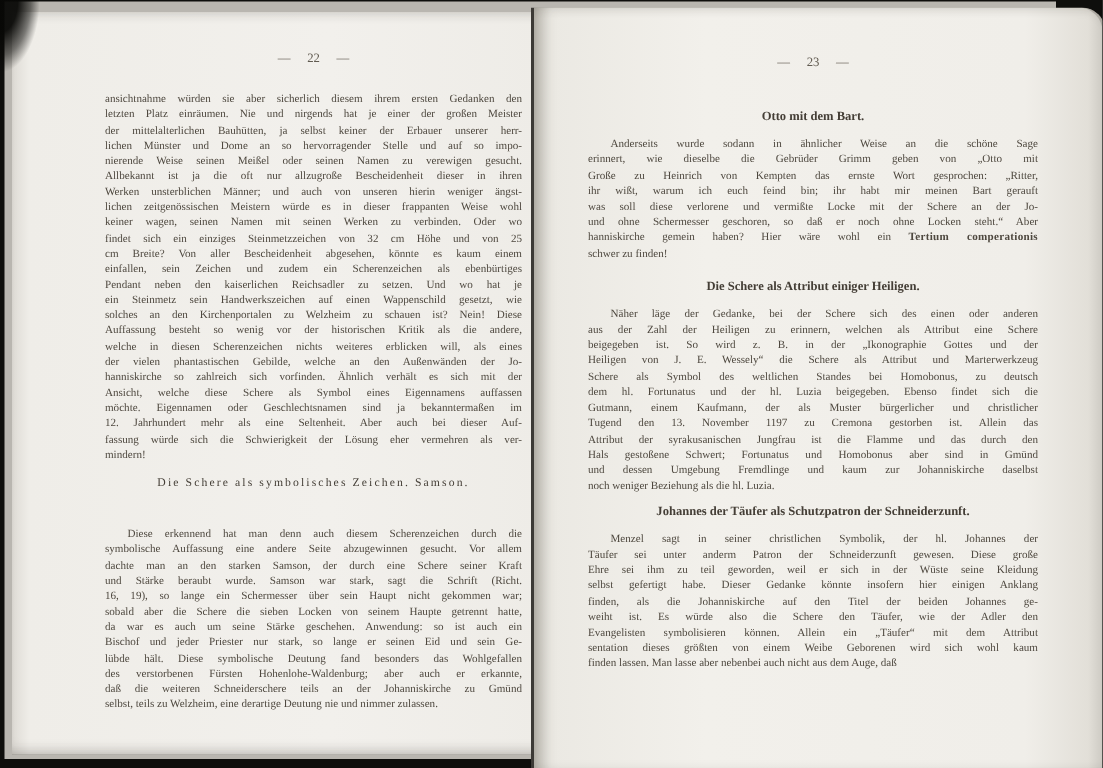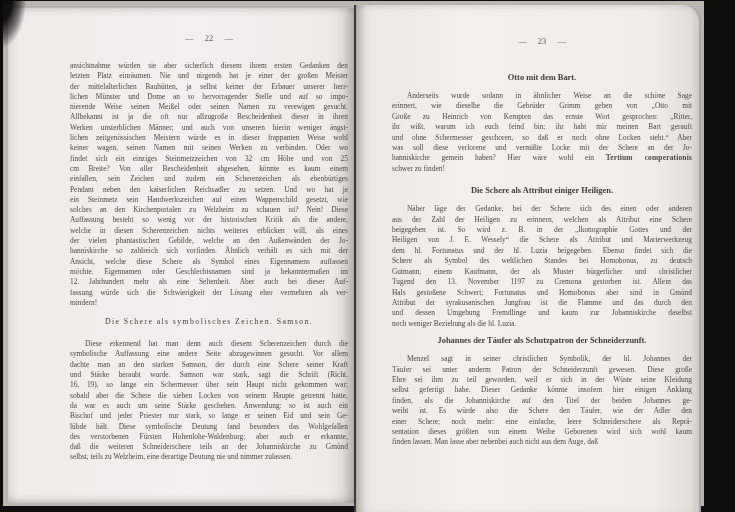--- a/index.html
+++ b/index.html
@@ -1,19 +1,19 @@
 <!DOCTYPE html>
 <html><head>
 <meta charset="utf-8">
 <style>
   html,body{margin:0;padding:0;background:#0a0a09;}
   .scene{position:relative;width:735px;height:512px;background:#0e0e0c;overflow:hidden;
          font-family:"Liberation Serif",serif;}
   .backing{position:absolute;left:3px;top:1px;width:701px;height:505px;background:#b9b6b0;}
-  .page{position:absolute;color:#4e483f;}
+  .page{position:absolute;color:#4e483f;padding-left:36px;}
   .page-left{left:8px;top:8px;width:347px;height:495px;
     background:linear-gradient(90deg,#dedbd5 0,#efede8 3%,#f2f0ec 55%,#eeece7 92%,#dcd8d1 100%);
     box-shadow:inset -12px 0 14px -8px rgba(60,55,45,.38), inset 0 -7px 9px -6px rgba(40,35,30,.25),
                inset 0 6px 8px -6px rgba(40,35,30,.18);}
   .page-right{left:354px;top:5px;width:345px;height:512px;border-left:2px solid #3c3a36;
     border-radius:0 16px 0 0;
     background:linear-gradient(90deg,#d6d3cc 0,#ebe9e3 3%,#f2f0eb 30%,#f0eee9 86%,#e2dfd8 97%,#c9c6bf 100%);
     box-shadow:inset 10px 0 12px -7px rgba(60,55,45,.32), inset -2px 0 0 0 rgba(120,115,105,.35),
                inset 0 -7px 9px -6px rgba(40,35,30,.22), inset 0 6px 8px -6px rgba(40,35,30,.15);}
   .corner-tl{position:absolute;left:0;top:0;width:34px;height:62px;z-index:5;
@@ -27,21 +27,21 @@
   .line{font-size:7.4px;text-align:justify;text-align-last:justify;color:#4e483f;}
   .page-left .line{line-height:10.3px;}
   .page-right .line{line-height:10.4px;}
   .line.last{text-align-last:left;}
   .para{margin:0;}
   .para.indent .line:first-child{text-indent:15px;}
   .heading{text-align:center;color:#443e36;}
   .heading.bold{font-size:8.4px;font-weight:bold;line-height:11px;}
   .heading.spaced{font-size:7.8px;letter-spacing:1.4px;line-height:10px;}
   .page-left .heading.spaced{margin:9px 0 0;}
-  .page-left .heading + .para{margin-top:12px;}
+  .page-left .heading + .para{margin-top:24px;}
   .page-right .heading.h-first{margin-top:26px;}
   .page-right .heading + .para{margin-top:8px;}
   .page-right .para + .heading{margin-top:11px;}
   .page-right .heading.h-last{margin-top:6px;}
   .emph{font-weight:bold;letter-spacing:.2px;}
 </style>
 </head>
 <body>
 
 <div class="scene">
@@ -99,49 +99,49 @@
   <div class="page page-right">
     <div class="type">
       <div class="pagenum">— 23 —</div>
       <div class="body">
           <div class="heading bold h-first">Otto mit dem Bart.</div>
           <div class="para indent">
             <div class="line"><span>Anderseits wurde sodann in ähnlicher Weise an die schöne Sage</span></div>
             <div class="line"><span>erinnert, wie dieselbe die Gebrüder Grimm geben von „Otto mit</span></div>
             <div class="line"><span>Große zu Heinrich von Kempten das ernste Wort gesprochen: „Ritter,</span></div>
             <div class="line"><span>ihr wißt, warum ich euch feind bin; ihr habt mir meinen Bart gerauft</span></div>
+            <div class="line"><span>was soll diese verlorene und vermißte Locke mit der Schere an der Jo-</span></div>
             <div class="line"><span>und ohne Schermesser geschoren, so daß er noch ohne Locken steht.“ Aber</span></div>
-            <div class="line"><span>was soll diese verlorene und vermißte Locke mit der Schere an der Jo-</span></div>
             <div class="line"><span>hanniskirche gemein haben? Hier wäre wohl ein </span><span class="emph">Tertium comperationis</span><span></span></div>
             <div class="line last"><span>schwer zu finden!</span></div>
           </div>
           <div class="heading bold">Die Schere als Attribut einiger Heiligen.</div>
           <div class="para indent">
             <div class="line"><span>Näher läge der Gedanke, bei der Schere sich des einen oder anderen</span></div>
             <div class="line"><span>aus der Zahl der Heiligen zu erinnern, welchen als Attribut eine Schere</span></div>
             <div class="line"><span>beigegeben ist. So wird z. B. in der „Ikonographie Gottes und der</span></div>
             <div class="line"><span>Heiligen von J. E. Wessely“ die Schere als Attribut und Marterwerkzeug</span></div>
+            <div class="line"><span>Schere als Symbol des weltlichen Standes bei Homobonus, zu deutsch</span></div>
             <div class="line"><span>dem hl. Fortunatus und der hl. Luzia beigegeben. Ebenso findet sich die</span></div>
-            <div class="line"><span>Schere als Symbol des weltlichen Standes bei Homobonus, zu deutsch</span></div>
             <div class="line"><span>Gutmann, einem Kaufmann, der als Muster bürgerlicher und christlicher</span></div>
             <div class="line"><span>Tugend den 13. November 1197 zu Cremona gestorben ist. Allein das</span></div>
+            <div class="line"><span>Attribut der syrakusanischen Jungfrau ist die Flamme und das durch den</span></div>
             <div class="line"><span>Hals gestoßene Schwert; Fortunatus und Homobonus aber sind in Gmünd</span></div>
-            <div class="line"><span>Attribut der syrakusanischen Jungfrau ist die Flamme und das durch den</span></div>
             <div class="line"><span>und dessen Umgebung Fremdlinge und kaum zur Johanniskirche daselbst</span></div>
             <div class="line last"><span>noch weniger Beziehung als die hl. Luzia.</span></div>
           </div>
           <div class="heading bold h-last">Johannes der Täufer als Schutzpatron der Schneiderzunft.</div>
           <div class="para indent">
             <div class="line"><span>Menzel sagt in seiner christlichen Symbolik, der hl. Johannes der</span></div>
             <div class="line"><span>Täufer sei unter anderm Patron der Schneiderzunft gewesen. Diese große</span></div>
             <div class="line"><span>Ehre sei ihm zu teil geworden, weil er sich in der Wüste seine Kleidung</span></div>
             <div class="line"><span>selbst gefertigt habe. Dieser Gedanke könnte insofern hier einigen Anklang</span></div>
             <div class="line"><span>finden, als die Johanniskirche auf den Titel der beiden Johannes ge-</span></div>
             <div class="line"><span>weiht ist. Es würde also die Schere den Täufer, wie der Adler den</span></div>
-            <div class="line"><span>einer Schere; noch mehr: eine einfache, leere Schneiderschere als Reprä-</span></div>
+            <div class="line"><span>Evangelisten symbolisieren können. Allein ein „Täufer“ mit dem Attribut</span></div>
             <div class="line"><span>sentation dieses größten von einem Weibe Geborenen wird sich wohl kaum</span></div>
             <div class="line last"><span>finden lassen. Man lasse aber nebenbei auch nicht aus dem Auge, daß</span></div>
           </div>
         </div>
     </div>
   </div>
 
   <div class="corner-tl"></div>
 </div>
 

